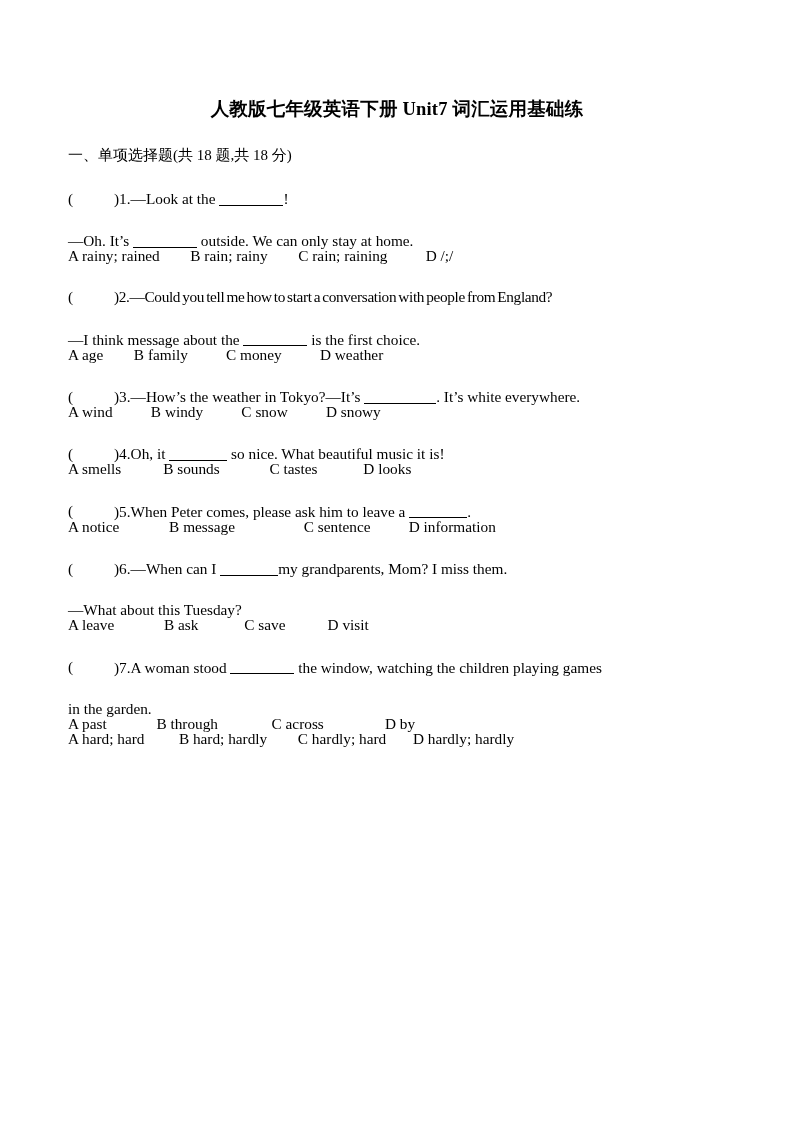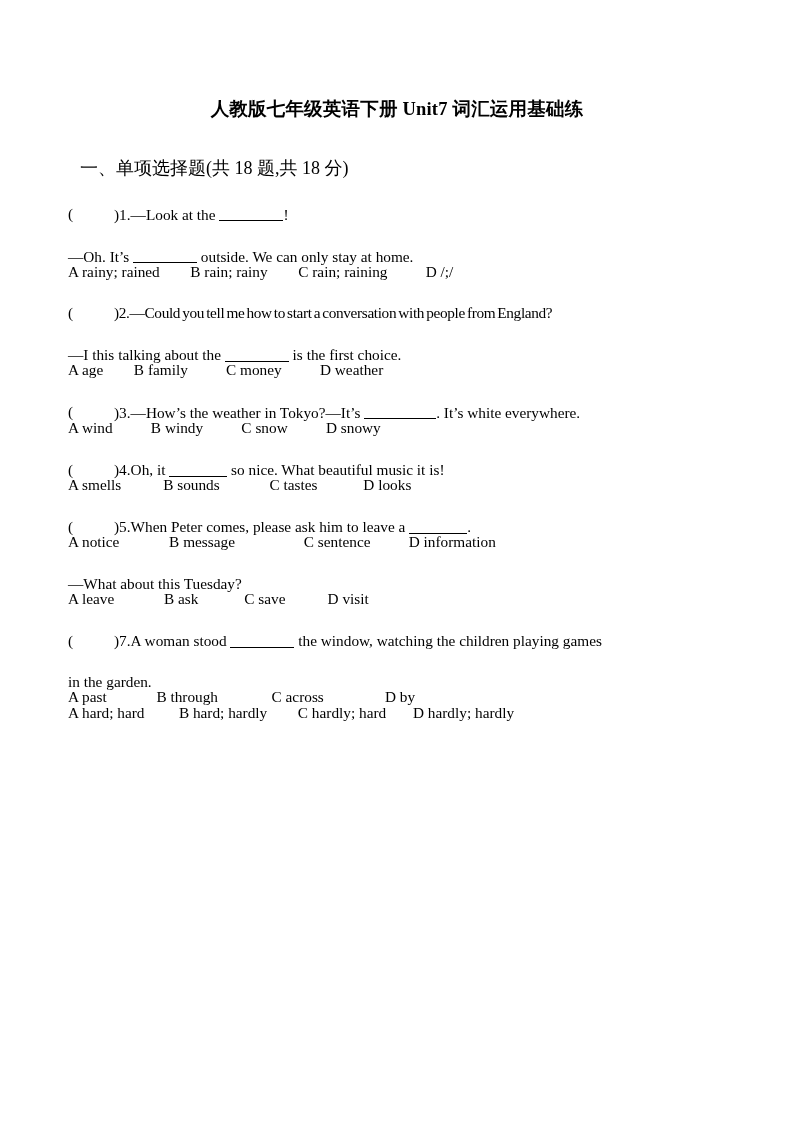--- a/index.html
+++ b/index.html
@@ -26,23 +26,23 @@
     margin: 0;
     padding-top: 98px;
     text-align: center;
     font-size: 18.5px;
     font-weight: bold;
     letter-spacing: 0.2px;
     line-height: 1.2;
     white-space: nowrap;
   }
   .section-heading {
-    margin: 12px;
+    margin: 0;
     padding-top: 26px;
-    font-size: 18px;
+    font-size: 15px;
     font-weight: normal;
     line-height: 1.2;
   }
   .qline {
     font-size: 15.3px;
     line-height: 1.0;
     margin-top: 26px;
     white-space: nowrap;
   }
   .qline.cont {
@@ -85,39 +85,42 @@
   </div>
   <div class="qline cont">
     <span>—Oh. It’s</span>&nbsp;<span class="blank b-md"></span>&nbsp;<span>outside. We can only stay at home.</span>
   </div>
   <div class="opts">A rainy; rained        B rain; rainy        C rain; raining          D /;/</div>
 
   <div class="qline squeeze">
     <span class="paren"><span>(</span></span><span>)</span><span>2.</span><span>—Could you tell me how to start a conversation with people from England?</span>
   </div>
   <div class="qline cont">
-    <span>—I this talking about the</span>&nbsp;<span class="blank b-md"></span>&nbsp;<span>is the first choice.</span>
+    <span>—I think message about the</span>&nbsp;<span class="blank b-md"></span>&nbsp;<span>is the first choice.</span>
   </div>
   <div class="opts">A age        B family          C money          D weather</div>
 
   <div class="qline">
     <span class="paren"><span>(</span></span><span>)</span><span>3.</span><span>—How’s the weather in Tokyo?—It’s </span><span class="blank b-lg"></span><span>. It’s white everywhere.</span>
   </div>
   <div class="opts">A wind          B windy          C snow          D snowy</div>
 
   <div class="qline">
     <span class="paren"><span>(</span></span><span>)</span><span>4.</span><span>Oh, it </span><span class="blank b-sm"></span><span> so nice. What beautiful music it is!</span>
   </div>
   <div class="opts">A smells           B sounds             C tastes            D looks</div>
 
   <div class="qline">
     <span class="paren"><span>(</span></span><span>)</span><span>5.</span><span>When Peter comes, please ask him to leave a </span><span class="blank b-sm"></span><span>.</span>
   </div>
   <div class="opts">A notice             B message                  C sentence          D information</div>
 
+  <div class="qline">
+    <span class="paren"><span>(</span></span><span>)</span><span>6.</span><span>—When can I </span><span class="blank b-sm"></span><span>my grandparents, Mom? I miss them.</span>
+  </div>
   <div class="qline cont">—What about this Tuesday?</div>
   <div class="opts">A leave             B ask            C save           D visit</div>
 
   <div class="qline">
     <span class="paren"><span>(</span></span><span>)</span><span>7.</span><span>A woman stood </span><span class="blank b-md"></span><span> the window, watching the children playing games</span>
   </div>
   <div class="qline cont">in the garden.</div>
   <div class="opts">A past             B through              C across                D by</div>
 
   <div class="opts">A hard; hard         B hard; hardly        C hardly; hard       D hardly; hardly</div>

